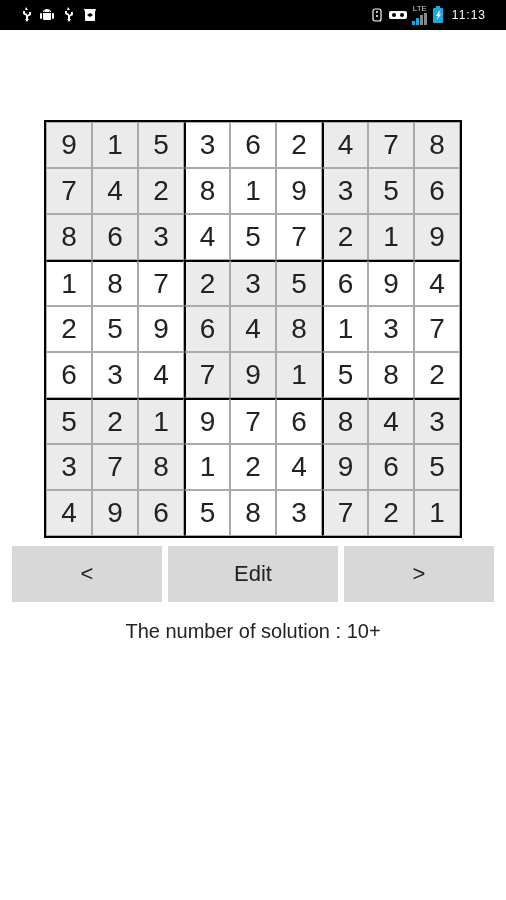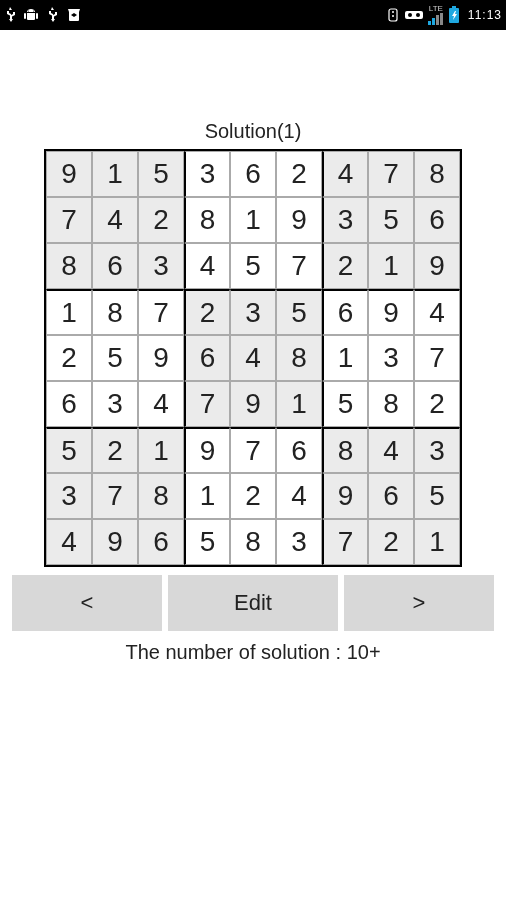--- a/index.html
+++ b/index.html
@@ -5,21 +5,21 @@
   * { margin: 0; padding: 0; box-sizing: border-box; }
   html, body { width: 506px; height: 900px; overflow: hidden; font-family: Arial, Helvetica, sans-serif; }
   body { background: #fff; display: flex; flex-direction: column; }
 
   .status-bar {
     height: 30px;
     background: #000;
     color: #fff;
     display: flex;
     align-items: center;
-    padding: 0 4px;
+    padding: 0 20px;
     font-size: 14px;
   }
   .status-left { display: flex; gap: 8px; align-items: center; }
   .status-right { margin-left: auto; display: flex; gap: 4px; align-items: center; }
   .sb-icon { display: inline-flex; align-items: center; justify-content: center; }
   .sb-time { font-size: 12px; margin-left: 4px; letter-spacing: 1px; }
   .lte { font-size: 8px; line-height: 8px; color: #ccc; }
 
   .content {
     flex: 1;
@@ -70,21 +70,21 @@
     color: #222;
     cursor: pointer;
     display: flex;
     align-items: center;
     justify-content: center;
   }
   .btn.narrow { flex: 0 0 150px; }
   .btn.wide { flex: 1; }
 
   .count-text {
-    margin-top: 10px;
+    margin-top: 18px;
     font-size: 20px;
     font-weight: 300;
     color: #222;
   }
 </style>
 </head>
 <body>
 
 <div class="status-bar">
   <div class="status-left">
@@ -140,21 +140,20 @@
           <rect x="1" y="2" width="10" height="15" rx="1" fill="#1fa8e0"></rect>
           <rect x="4" y="0" width="4" height="2" fill="#1fa8e0"></rect>
           <path d="M7 5L4 10h2l-1 4 4-6H7l1-3z" fill="#fff"></path>
         </svg>
     </span>
     <span class="sb-time">11:13</span>
   </div>
 </div>
 
 <div class="content">
-  <div class="title">Solution(1)</div>
   <div class="sudoku" id="sudoku-grid">
       <div class="cell shaded">9</div>
       <div class="cell shaded">1</div>
       <div class="cell shaded">5</div>
       <div class="cell bl">3</div>
       <div class="cell">6</div>
       <div class="cell">2</div>
       <div class="cell shaded bl">4</div>
       <div class="cell shaded">7</div>
       <div class="cell shaded">8</div>

